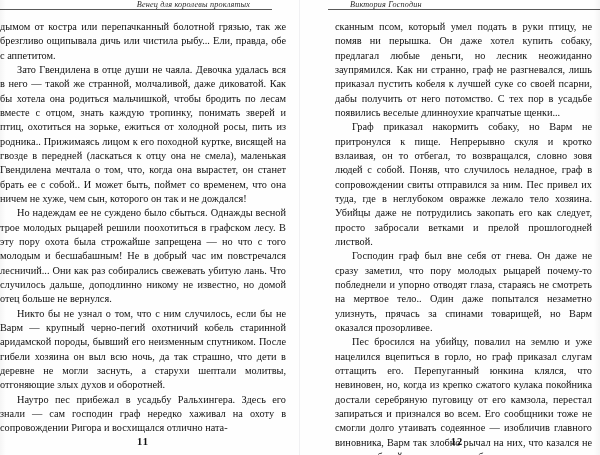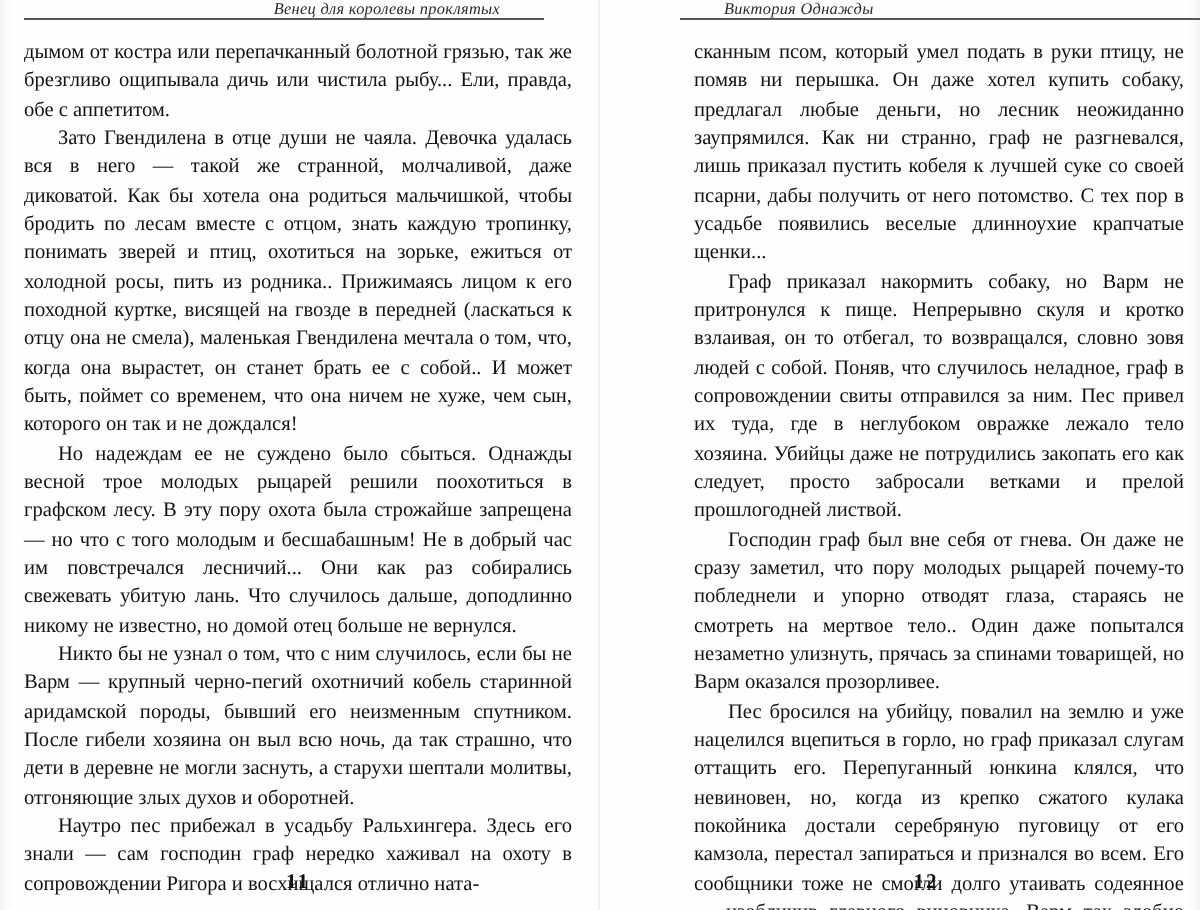--- a/index.html
+++ b/index.html
@@ -32,21 +32,20 @@
     height: 455px;
     background: #f0f0f2;
     z-index: 3;
   }
 
   .page {
     position: relative;
     width: 300px;
     height: 455px;
     box-sizing: border-box;
-    margin-left: 12px;
   }
 
   .page-left  { padding: 0 14px 0 0; }
   .page-right { padding: 0 0 0 14px; }
 
   .running-head {
     height: 16px;
     position: relative;
   }
 
@@ -139,21 +138,21 @@
       <p class="indent">Но надеждам ее не суждено было сбыться. Однажды весной трое молодых рыцарей решили поохотиться в графском лесу. В эту пору охота была строжайше запрещена — но что с того молодым и бесшабашным! Не в добрый час им повстречался лесничий... Они как раз собирались свежевать убитую лань. Что случилось дальше, доподлинно никому не известно, но домой отец больше не вернулся.</p>
       <p class="indent">Никто бы не узнал о том, что с ним случилось, если бы не Варм — крупный черно-пегий охотничий кобель старинной аридамской породы, бывший его неизменным спутником. После гибели хозяина он выл всю ночь, да так страшно, что дети в деревне не могли заснуть, а старухи шептали молитвы, отгоняющие злых духов и оборотней.</p>
       <p class="indent">Наутро пес прибежал в усадьбу Ральхингера. Здесь его знали — сам господин граф нередко хаживал на охоту в сопровождении Ригора и восхищался отлично ната-</p>
     </div>
 
     <div class="folio">11</div>
   </div>
 
   <div class="page page-right">
     <div class="running-head">
-      <div class="rh-text">Виктория Однажды</div>
+      <div class="rh-text">Виктория Господин</div>
       <div class="rule"></div>
     </div>
 
     <div class="textblock">
       <p>сканным псом, который умел подать в руки птицу, не помяв ни перышка. Он даже хотел купить собаку, предлагал любые деньги, но лесник неожиданно заупрямился. Как ни странно, граф не разгневался, лишь приказал пустить кобеля к лучшей суке со своей псарни, дабы получить от него потомство. С тех пор в усадьбе появились веселые длинноухие крапчатые щенки...</p>
       <p class="indent">Граф приказал накормить собаку, но Варм не притронулся к пище. Непрерывно скуля и кротко взлаивая, он то отбегал, то возвращался, словно зовя людей с собой. Поняв, что случилось неладное, граф в сопровождении свиты отправился за ним. Пес привел их туда, где в неглубоком овражке лежало тело хозяина. Убийцы даже не потрудились закопать его как следует, просто забросали ветками и прелой прошлогодней листвой.</p>
       <p class="indent">Господин граф был вне себя от гнева. Он даже не сразу заметил, что пору молодых рыцарей почему-то побледнели и упорно отводят глаза, стараясь не смотреть на мертвое тело.. Один даже попытался незаметно улизнуть, прячась за спинами товарищей, но Варм оказался прозорливее.</p>
       <p class="indent"><span>Пес бросился на убийцу, повалил на землю и уже нацелился вцепиться в горло, но граф приказал слугам оттащить его. Перепуганный юнкина клялся, что невиновен, но, когда из крепко сжатого кулака покойника достали серебряную пуговицу от его камзола, перестал запираться и признался во всем. Его сообщники тоже не смогли долго утаивать содеянное — изобличив главного виновника, Варм так злобно рычал на них, что казался не просто собакой, а воплощением </span><span class="it">биггелиль</span><span> — адовых псов, что преследуют грешников в загробном мире.</span></p>
 
     </div>

